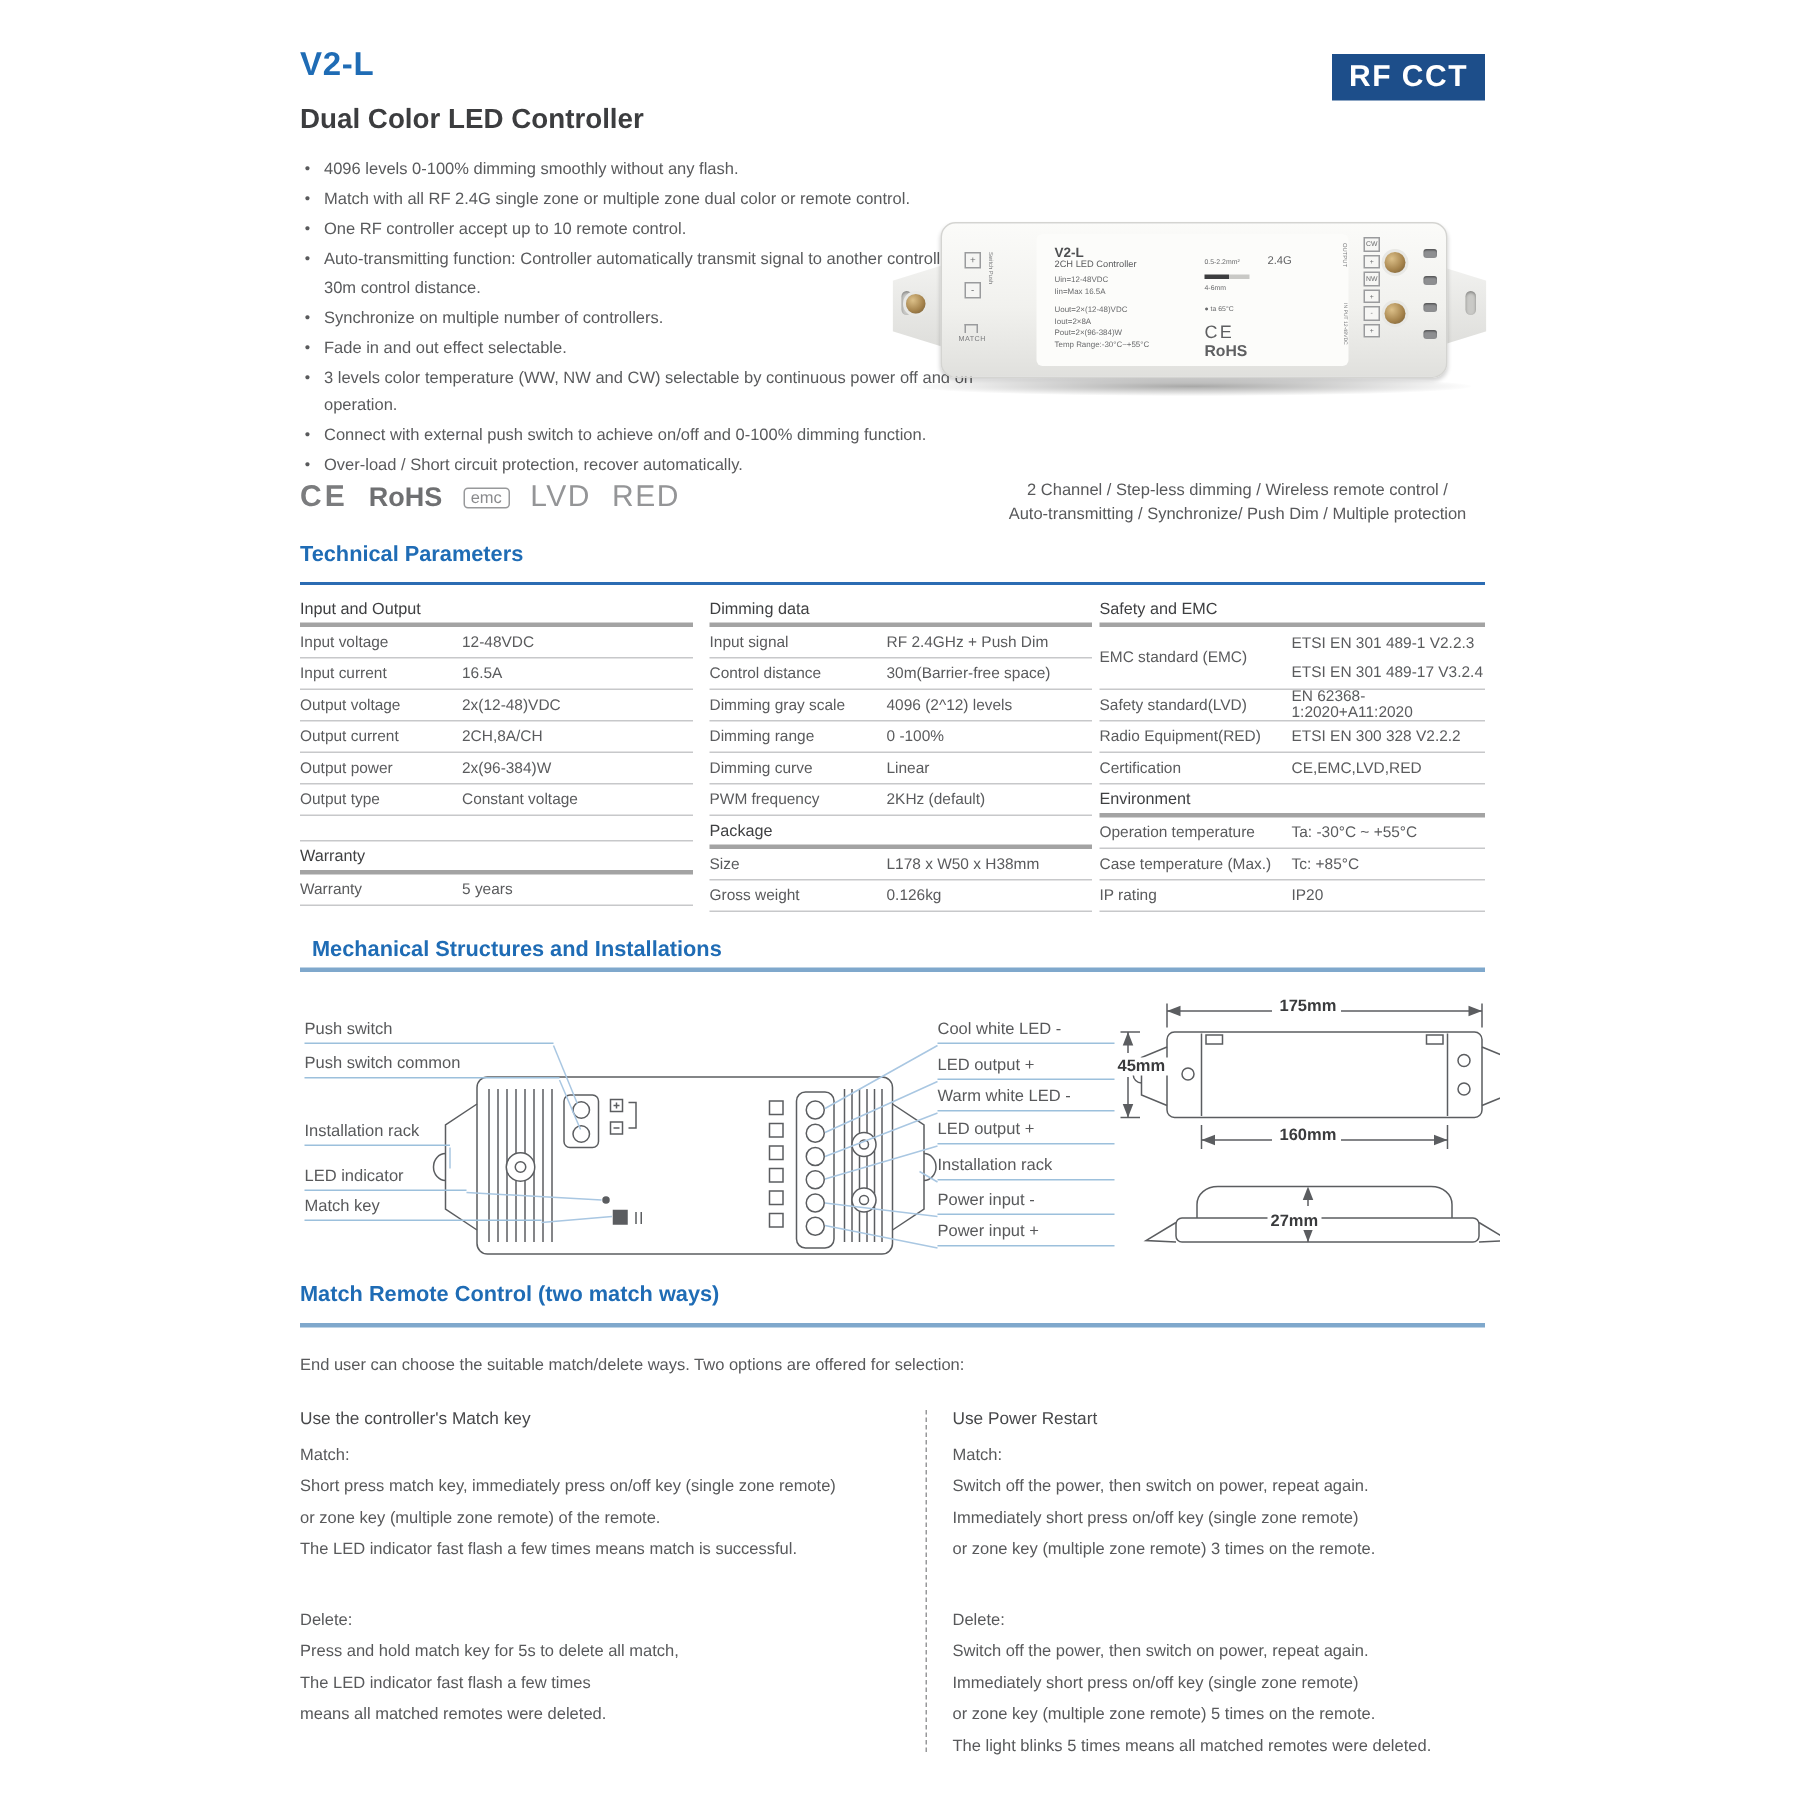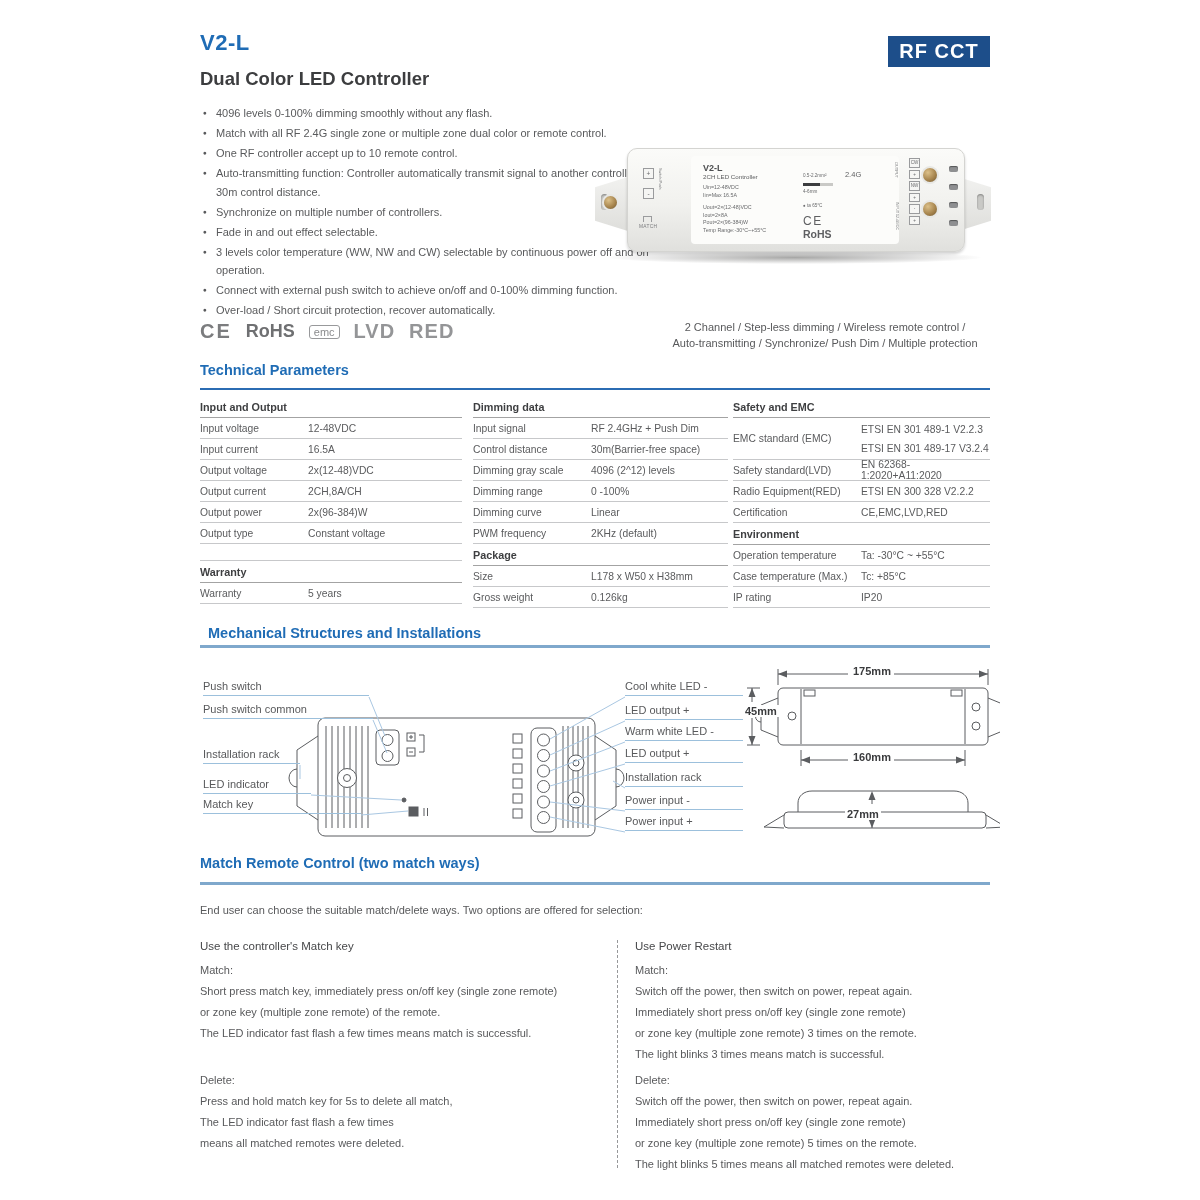--- a/index.html
+++ b/index.html
@@ -17,32 +17,32 @@
 
   
   .features { list-style:none; width:458px; font-size:11px; line-height:18.5px; color:#595a5c; }
   .features li { position:relative; padding-left:13px; margin-bottom:1.5px; }
   .features li::before { content:"●"; position:absolute; left:0; top:0; font-size:6.5px; line-height:18.5px; color:#595a5c; }
 
   
   .cert-ce   { font-size:20px; color:#7b7c7e; letter-spacing:2px; font-weight:bold; }
   .cert-rohs { font-size:18px; color:#6f7072; font-weight:bold; }
   .cert-emc  { font-size:11px; color:#8a8b8d; border:1.5px solid #98999b; border-radius:3px; padding:0 4px; }
-  .cert-lvd, .cert-red { font-size:20px; color:#949597; letter-spacing:1px;font-weight:bold; }
+  .cert-lvd, .cert-red { font-size:20px; color:#949597; letter-spacing:1px; }
   .tagline { width:334px; text-align:center; font-size:11px; line-height:16px; color:#58595b; }
 
   
   .sec-h { color:#1f6cb5; font-size:14.5px; font-weight:bold; }
   .rule-blue  { height:2px; background:#2b6cb3; }
   .rule-steel { height:3px; background:#7fa8cc; }
 
   
   .tcol { position:absolute; font-size:10.3px; }
-  .thead { height:22px; display:flex; align-items:center; font-weight:bold; color:#3e3f41; font-size:10.8px;
-           border-bottom:1px solid #a3a3a3; }
+  .thead { height:22px; display:flex; align-items:center; font-weight:normal; color:#3e3f41; font-size:10.8px;
+           border-bottom:3px solid #a3a3a3; }
   .trow  { display:flex; align-items:center; height:21px; border-bottom:1px solid #c7c8ca; }
   .trow.dbl { height:42px; }
   .trow.spacer { height:17px; }
   .tl { color:#5a5b5d; }
   .tv { color:#5a5b5d; }
   .tcol1 .tl { flex:0 0 108px; } .tcol2 .tl { flex:0 0 118px; } .tcol3 .tl { flex:0 0 128px; }
   .tv2 div { line-height:19px; }
 
   
   .photo { left:593px; top:140px; width:400px; height:124px; }
@@ -442,21 +442,20 @@
   </div>
 
   <div class="abs dash-div" style="left:617px;top:940px;height:228px"></div>
 
   <div class="abs mw-title" style="left:635px;top:940px">Use Power Restart</div>
   <div class="abs" style="left:635px;top:960px">
     <div class="mline">Match:</div>
     <div class="mline">Switch off the power, then switch on power, repeat again.</div>
     <div class="mline">Immediately short press on/off key (single zone remote)</div>
     <div class="mline">or zone key (multiple zone remote) 3 times on the remote.</div>
-    <div class="mline">The light blinks 3 times means match is successful.</div>
   </div>
   <div class="abs" style="left:635px;top:1070px">
     <div class="mline">Delete:</div>
     <div class="mline">Switch off the power, then switch on power, repeat again.</div>
     <div class="mline">Immediately short press on/off key (single zone remote)</div>
     <div class="mline">or zone key (multiple zone remote) 5 times on the remote.</div>
     <div class="mline">The light blinks 5 times means all matched remotes were deleted.</div>
   </div>
 
 </div>

